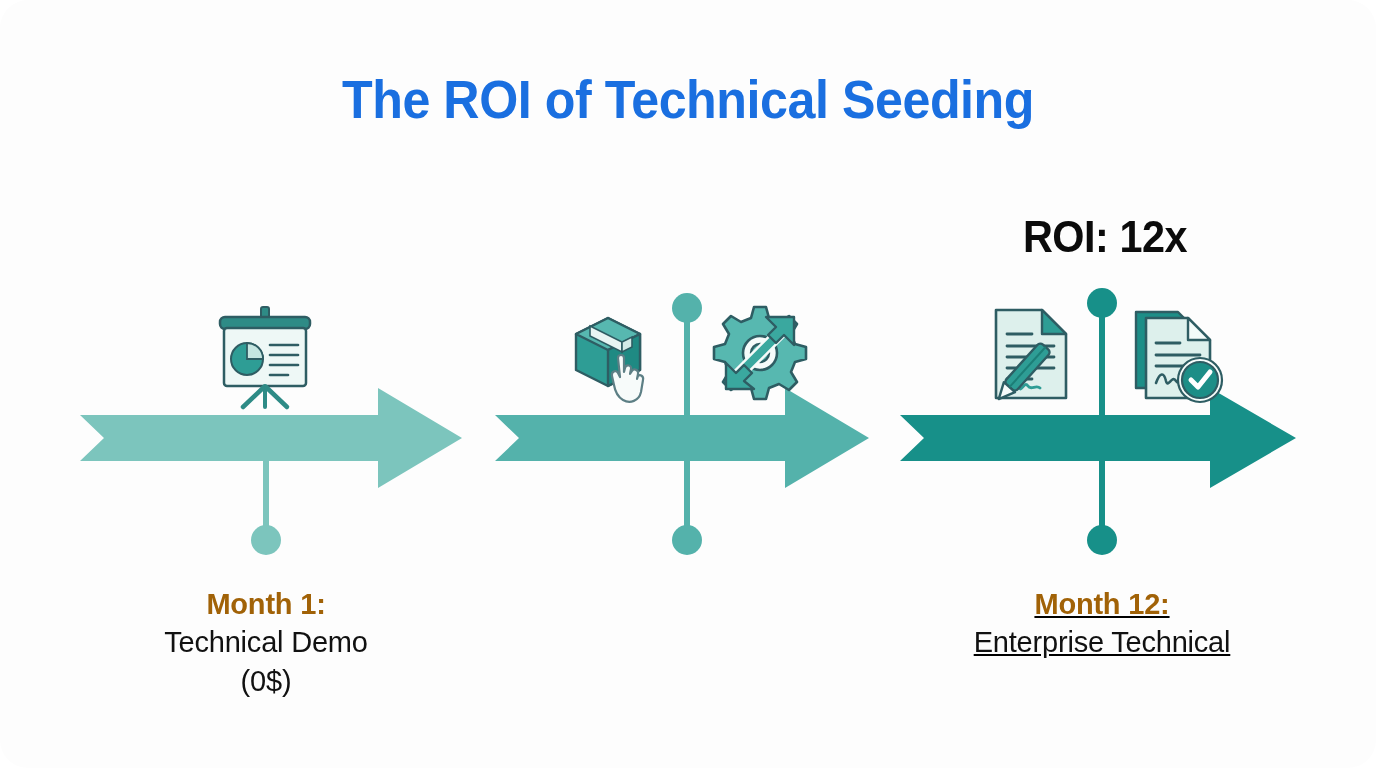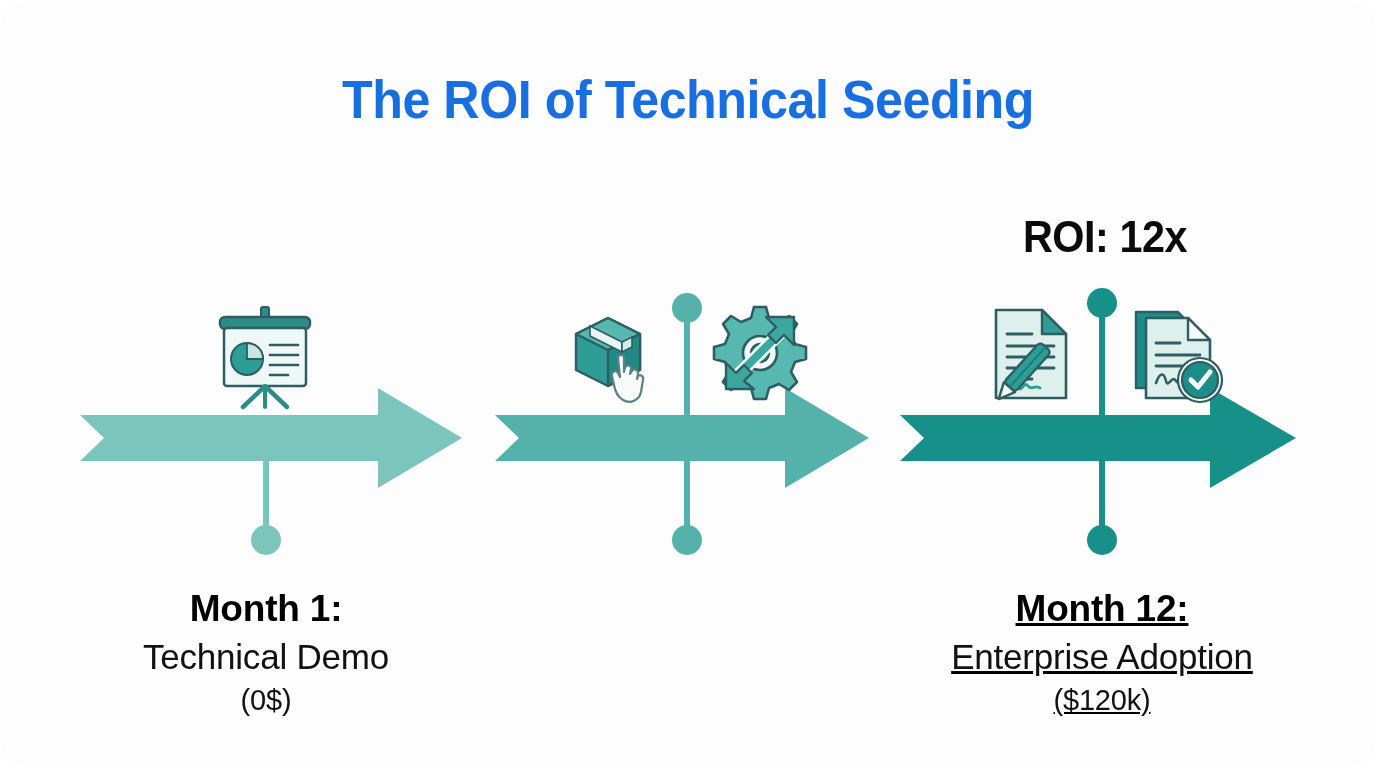--- a/index.html
+++ b/index.html
@@ -65,29 +65,29 @@
   }
 
   
   .milestone-label {
     position: absolute;
     text-align: center;
     width: 380px;
   }
   .milestone-label .ms-title {
     display: block;
-    font-size: 37px;
+    font-size: 29px;
     font-weight: bold;
-    color: #000000;
+    color: #a16207;
     line-height: 1.32;
     letter-spacing: -0.2px;
   }
   .milestone-label .ms-desc {
     display: block;
-    font-size: 35px;
+    font-size: 29px;
     font-weight: normal;
     color: #111111;
     line-height: 1.34;
     letter-spacing: -0.2px;
   }
   .milestone-label .ms-value {
     display: block;
     font-size: 29px;
     font-weight: normal;
     color: #111111;
@@ -230,17 +230,16 @@
 
   <div class="milestone-label" style="left:76px; top:585px;">
     <span class="ms-title">Month 1:</span>
     <span class="ms-desc">Technical Demo</span>
     <span class="ms-value">(0$)</span>
   </div>
 
 
   <div class="milestone-label" style="left:912px; top:585px;text-decoration:underline;">
     <span class="ms-title">Month 12:</span>
-    <span class="ms-desc">Enterprise Adoption</span>
-    <span class="ms-value">($120k)</span>
+    <span class="ms-desc">Enterprise Technical</span>
   </div>
 
 </div>
 
 </body></html>

